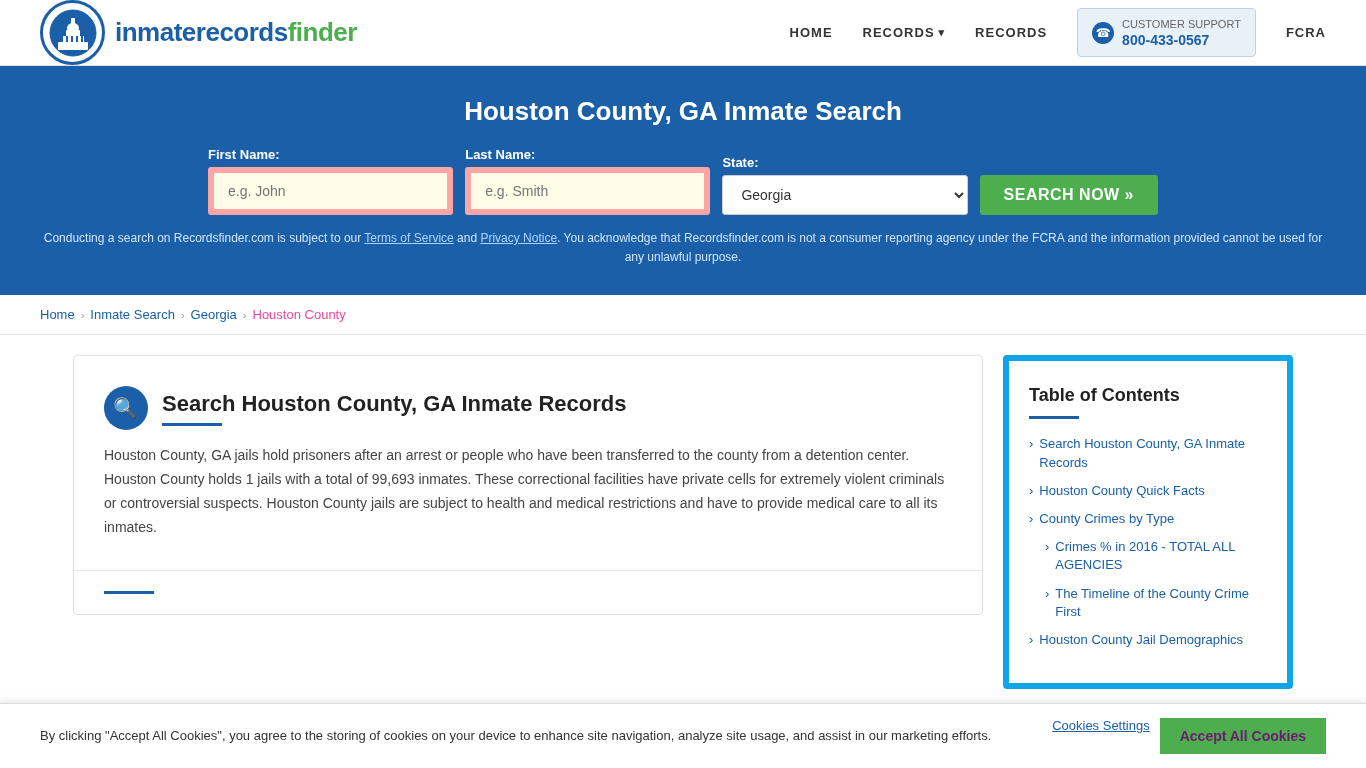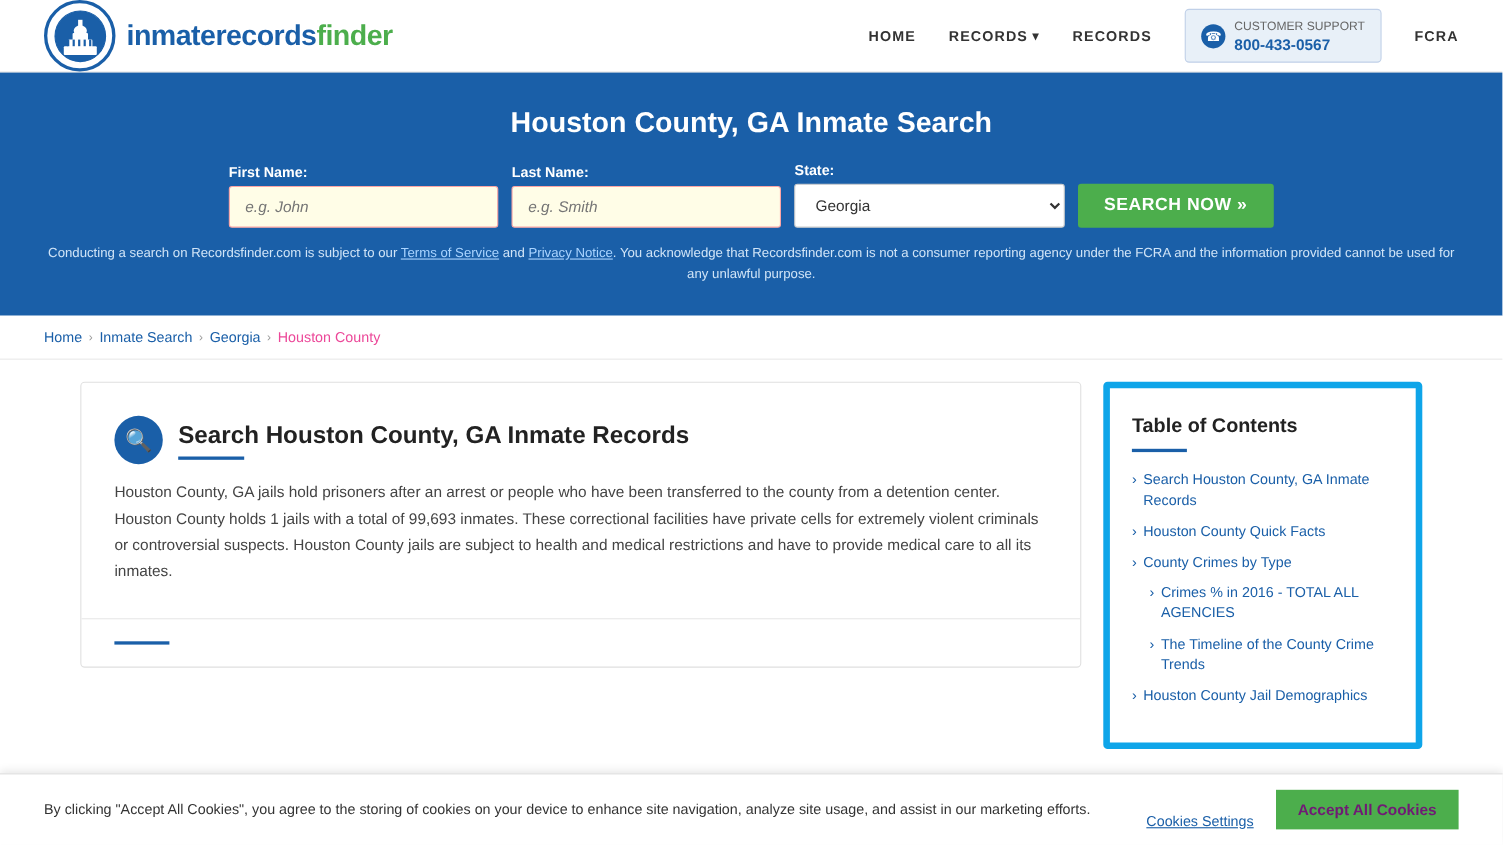--- a/index.html
+++ b/index.html
@@ -135,27 +135,26 @@
     .form-group label {
       color: #fff;
       font-size: 13px;
       font-weight: 600;
     }
     .form-group.first-name { flex: 1; }
     .form-group.last-name { flex: 1; }
     .form-group.state { flex: 1; }
     .search-input {
       padding: 10px 14px;
-      border: 1px solid #fca5a5;
+      border: 6px solid #fca5a5;
       border-radius: 3px;
       font-size: 14px;
       background: #fffde7;
       color: #999;
       width: 100%;
-      font-style: italic;
     }
     .state-select {
       padding: 10px 14px;
       border: 1px solid #ccc;
       border-radius: 3px;
       font-size: 14px;
       background: #fff;
       color: #333;
       width: 100%;
       appearance: auto;
@@ -333,22 +332,22 @@
     }
     .cookie-text {
       font-size: 13px;
       color: #333;
       flex: 1;
       margin-right: 30px;
       line-height: 1.5;
     }
     .cookie-actions {
       display: flex;
-      gap: 20px;
-      align-items: flex-end;
+      gap: 10px;
+      align-items: flex-start;
       flex-shrink: 0;
     }
     .cookie-settings-btn {
       background: none;
       border: none;
       color: #1a5fa8;
       font-size: 13px;
       text-decoration: underline;
       cursor: pointer;
     }
@@ -474,21 +473,21 @@
     <div class="toc-item">
       <span class="toc-arrow">›</span>
       <a class="toc-link" href="#">County Crimes by Type</a>
     </div>
     <div class="toc-item toc-sub">
       <span class="toc-arrow">›</span>
       <a class="toc-link" href="#">Crimes % in 2016 - TOTAL ALL AGENCIES</a>
     </div>
     <div class="toc-item toc-sub">
       <span class="toc-arrow">›</span>
-      <a class="toc-link" href="#">The Timeline of the County Crime Trends</a>
+      <a class="toc-link" href="#">The Timeline of the County Crime First</a>
     </div>
     <div class="toc-item">
       <span class="toc-arrow">›</span>
       <a class="toc-link" href="#">Houston County Jail Demographics</a>
     </div>
   </div>
 </div>
 
 <div class="cookie-banner">
   <p class="cookie-text">By clicking "Accept All Cookies", you agree to the storing of cookies on your device to enhance site navigation, analyze site usage, and assist in our marketing efforts.</p>

